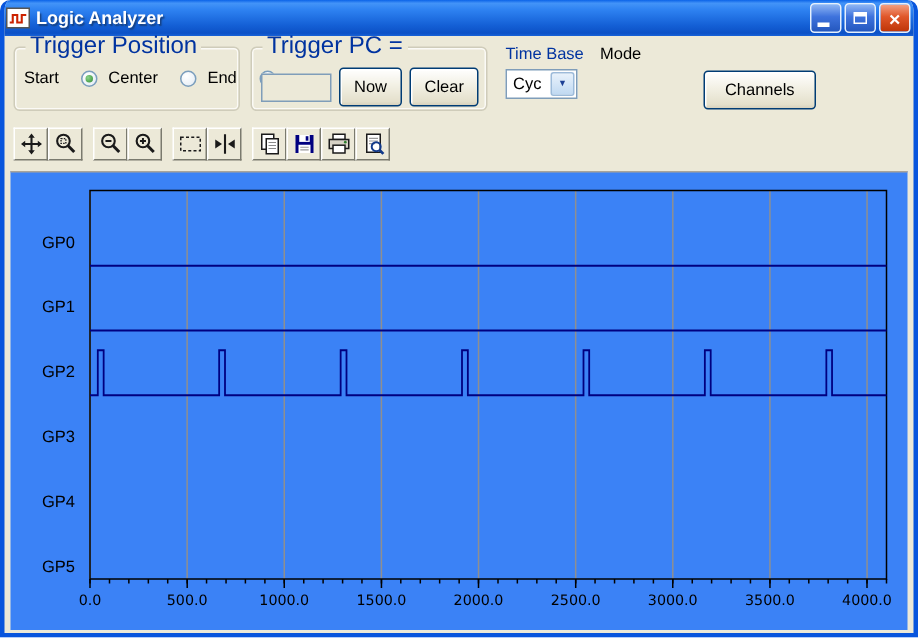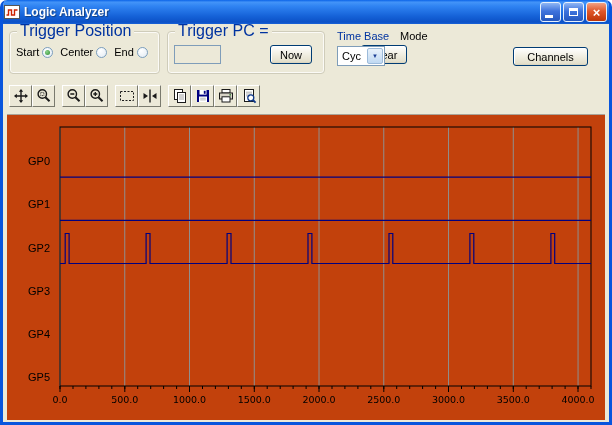--- a/index.html
+++ b/index.html
@@ -26,45 +26,45 @@
   .wbtn.closeb{background:linear-gradient(180deg,#F3A183 0%,#E0572A 45%,#BE3508 100%);}
   .wbtn.minb{align-items:flex-end;justify-content:flex-start;padding:0 0 3px 4px;}
   .glyph-min{width:8px;height:3px;background:#fff;}
   .glyph-max{width:9px;height:8px;border:1px solid #fff;border-top-width:3px;}
   .glyph-close{color:#fff;font-size:13px;font-weight:bold;line-height:1;}
   
   .wbody{position:absolute;left:0;top:24px;right:0;bottom:0;}
   .groupbox{position:absolute;border:1px solid #CFCCBA;border-radius:4px;box-shadow:inset 0 0 0 1px #FBFAF6;}
   .gb-caption{position:absolute;top:-7px;left:7px;background:#ECE9D8;padding:0 3px;font-size:16px;color:#0033A0;line-height:12px;}
   .radios{position:absolute;left:0;right:0;top:14px;display:flex;align-items:center;gap:7px;padding:0 6px;}
-  .radio-opt{display:flex;align-items:center;gap:3px;font-size:11px;color:#000;}
+  .radio-opt{display:flex;align-items:center;gap:15px;font-size:11px;color:#000;}
   .radio{width:11px;height:11px;border-radius:50%;border:1px solid #7B9EBD;background:radial-gradient(circle at 35% 30%,#fff,#E1EAF3);display:inline-block;}
   .radio .dot{display:none;width:5px;height:5px;margin:2px;border-radius:50%;background:radial-gradient(circle at 35% 35%,#8BD48B,#2F8A2F);}
   .radio.selected .dot{display:block;}
   .pc-row{position:absolute;left:0;right:0;top:13px;display:flex;align-items:center;gap:5px;padding:0 6px;}
   .sunken-input{width:47px;height:19px;border:1px solid #7F9DB9;background:#ECE9D8;font:11px "Liberation Sans",sans-serif;padding:1px 3px;}
-  .xpbtn{height:19px;padding:0 9px;font:11px "Liberation Sans",sans-serif;color:#000;
+  .xpbtn{height:26px;padding:0 9px;font:11px "Liberation Sans",sans-serif;color:#000;
     border:1px solid #003C74;border-radius:3px;
     background:linear-gradient(180deg,#FFFFFF 0%,#F2F0E4 45%,#E4E0CC 90%,#D8D2BD 100%);
-    box-shadow:inset 1px 1px 0 #fff;cursor:default;margin-left:44px;}
+    box-shadow:inset 1px 1px 0 #fff;cursor:default;}
   .ctl-label{position:absolute;font-size:11px;line-height:12px;}
   .blue-label{color:#0033A0;}
   .combo{position:absolute;display:flex;align-items:center;border:1px solid #7F9DB9;background:#fff;width:48px;height:20px;}
   .combo-text{flex:1;font-size:11px;padding-left:4px;}
   .combo-btn{width:16px;height:16px;margin-right:1px;border:1px solid #9DBBDA;border-radius:2px;
     background:linear-gradient(180deg,#E9F2FB,#C0D9F2);display:flex;align-items:center;justify-content:center;
     font-size:6px;color:#1C3F94;}
   .sunken-ro{position:absolute;border:1px solid #7F9DB9;background:#ECE9D8;font-size:11px;padding:3px 4px;}
   
   .toolbar{position:absolute;left:6px;top:60px;height:24px;display:flex;align-items:center;}
   .tgroup{display:flex;margin-right:7px;}
   .tbtn{width:23px;height:22px;display:flex;align-items:center;justify-content:center;background:#ECE9D8;
     border:1px solid;border-color:#FFFFFF #7A7A6E #7A7A6E #FFFFFF;cursor:default;}
   
-  .plot-panel{position:absolute;left:4px;right:4px;top:90px;bottom:2px;background:#c2410c;border-top:1px solid #A9A499;}
+  .plot-panel{position:absolute;left:4px;right:4px;top:90px;bottom:2px;background:#3b82f6;border-top:1px solid #A9A499;}
   .plot-panel svg{display:block;}
 </style>
 </head>
 <body>
 
 <div class="window">
 
   <div class="titlebar">
     <span style="display:flex;">
       <svg width="16" height="16" viewBox="0 0 16 16">

